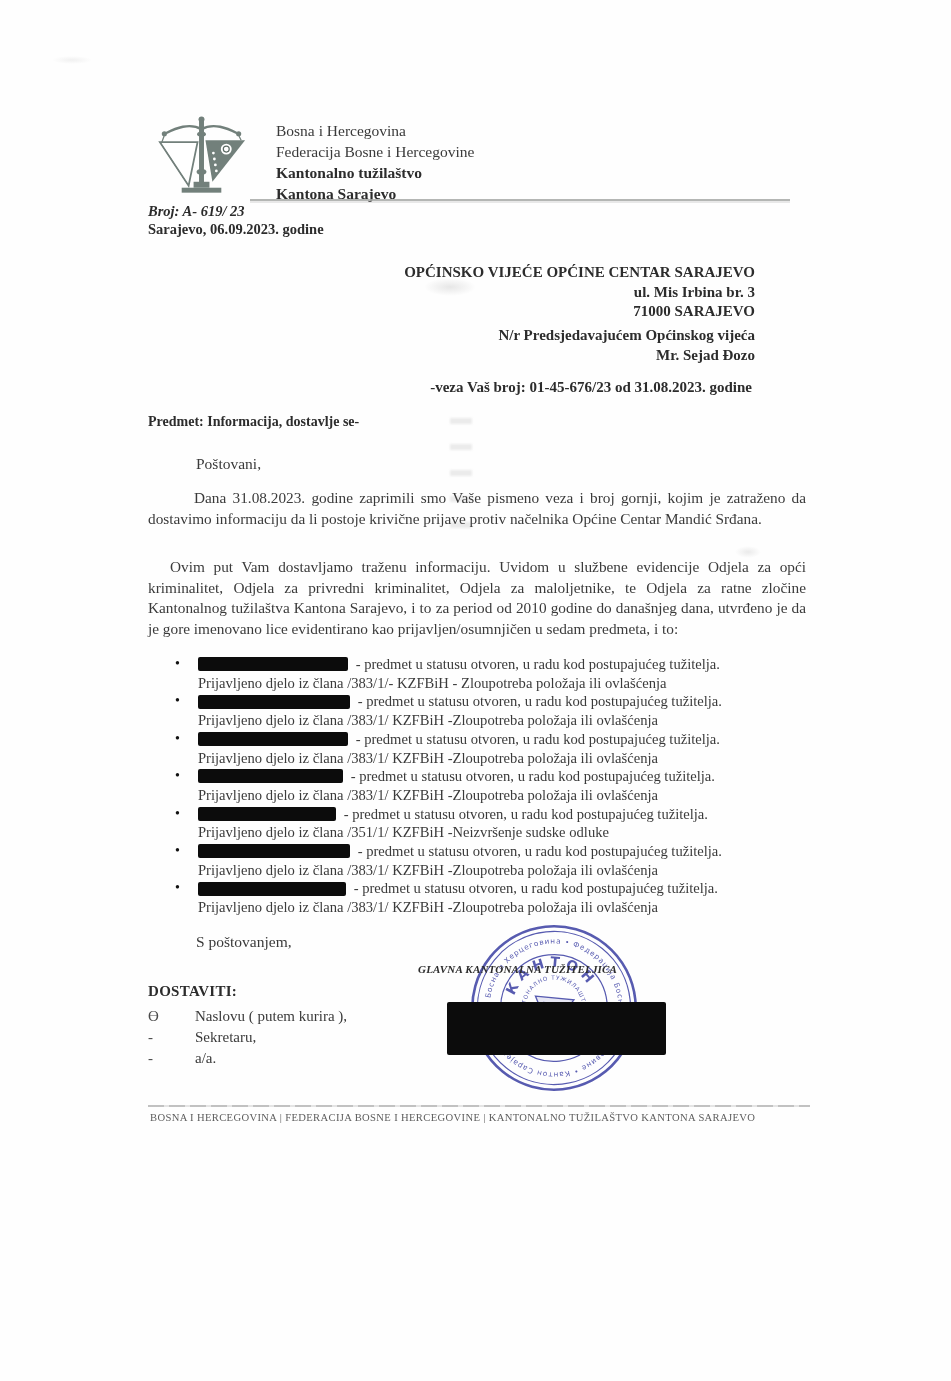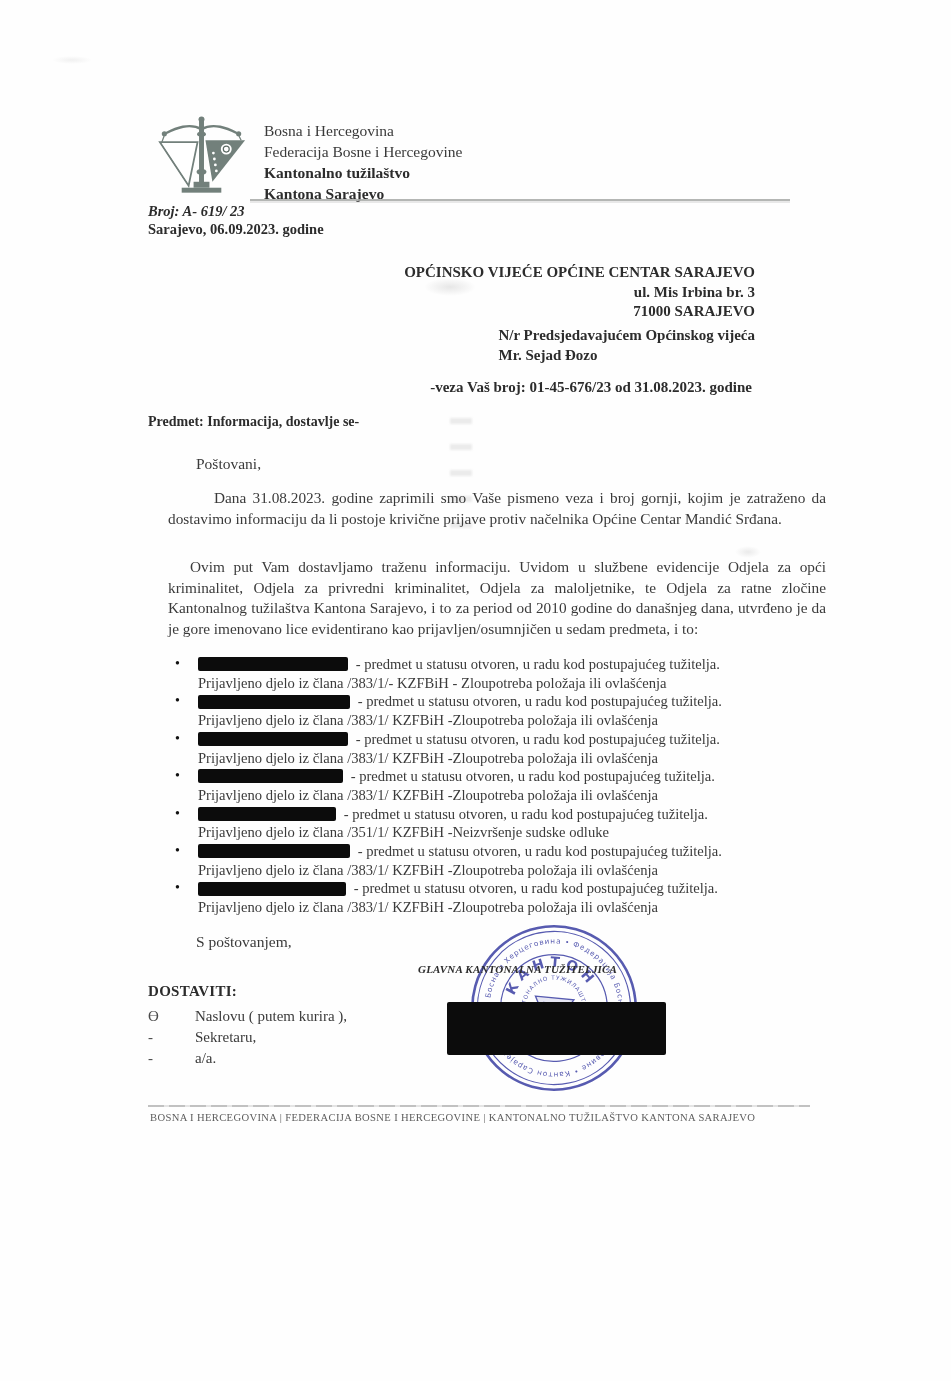--- a/index.html
+++ b/index.html
@@ -8,33 +8,33 @@
   }
   html,body{margin:0;padding:0;background:#fff;}
   .page{
     position:relative;width:951px;height:1381px;background:#fefefe;overflow:hidden;
     font-family:"Liberation Serif","DejaVu Serif",serif;color:var(--ink);
   }
   .abs{position:absolute;}
   .b{font-weight:bold;color:var(--ink-bold);}
   
   .logo{left:150px;top:112px;width:104px;height:92px;}
-  .lh-line{left:264px;font-size:15.5px;line-height:21px;white-space:nowrap;text-align:center;}
+  .lh-line{left:276px;font-size:15.5px;line-height:21px;white-space:nowrap;text-align:center;}
   .header-rule{left:250px;top:199px;width:540px;height:2px;background:var(--rule-gray);
     box-shadow:0 2px 0 rgba(150,150,150,.25);opacity:.85;}
   .refnum{left:148px;top:203px;font-size:14.5px;font-style:italic;}
   .refdate{left:148px;top:221px;font-size:14.5px;}
   
   .recipient{right:196px;top:263px;text-align:right;font-size:15px;line-height:19.5px;}
-  .attention{right:196px;top:326px;font-size:15px;line-height:19.5px;}
+  .attention{right:196px;top:326px;text-align:right;font-size:15px;line-height:19.5px;}
   .veza{right:199px;top:379px;text-align:center;font-size:15px;}
   
   .subject{left:148px;top:414px;font-size:14px;}
   .salutation{left:196px;top:455px;font-size:15.5px;}
-  .para{left:148px;width:658px;font-size:15.3px;line-height:21px;text-align:justify;margin-left:20px;}
+  .para{left:148px;width:658px;font-size:15.3px;line-height:21px;text-align:justify;}
   .para1{top:487px;text-indent:46px;}
   .para2{top:557px;text-indent:22px;line-height:20.5px;}
   
   .case-list{left:148px;top:655px;width:665px;}
   .case{position:relative;font-size:14.6px;line-height:18.7px;}
   .dot{position:absolute;left:27px;top:0px;font-size:14px;color:#111;}
   .case-l1,.case-l2{padding-left:50px;white-space:nowrap;}
   .redaction{display:inline-block;height:14px;background:var(--redaction);
     border-radius:2px;vertical-align:middle;margin:-3px 4px 0 0;}
   

